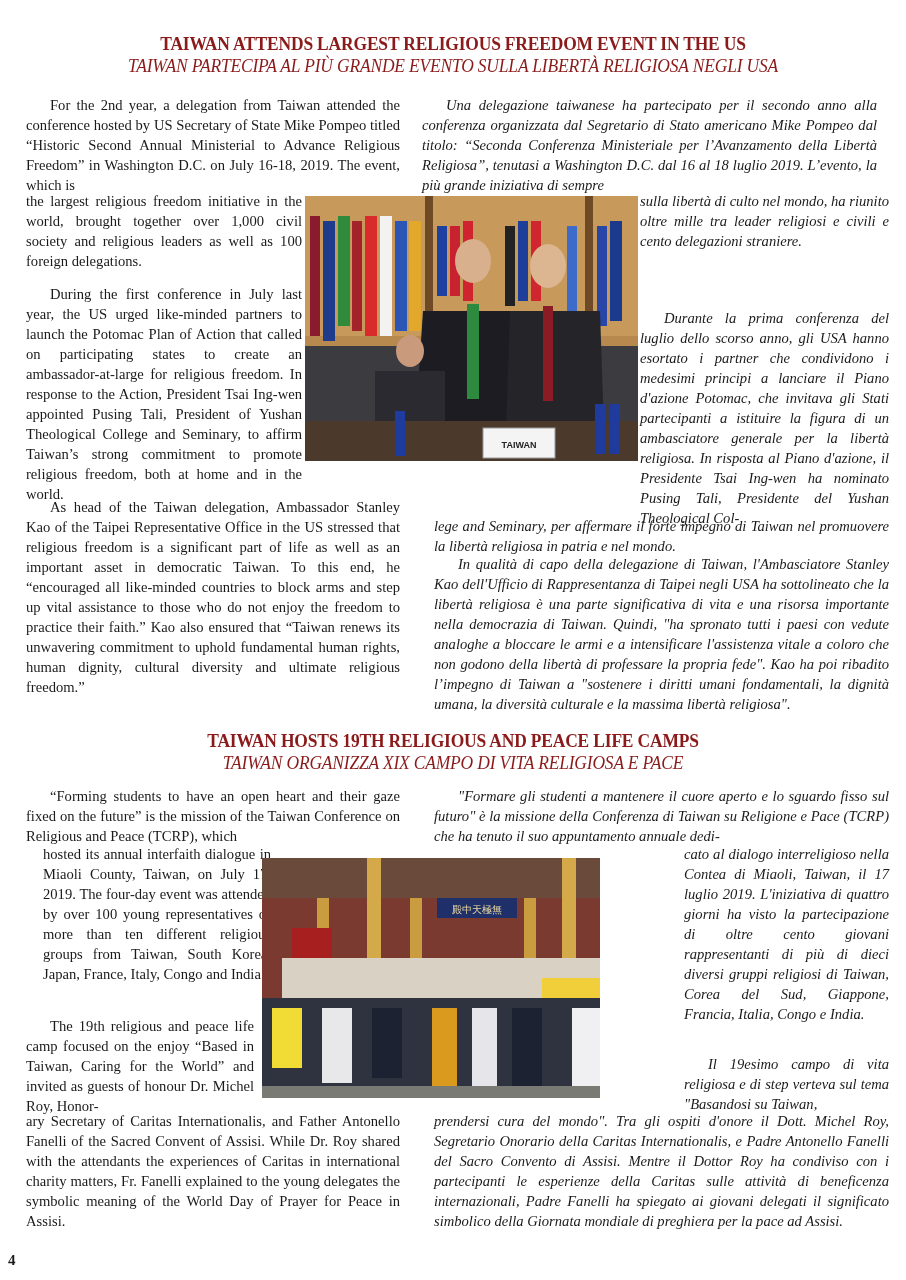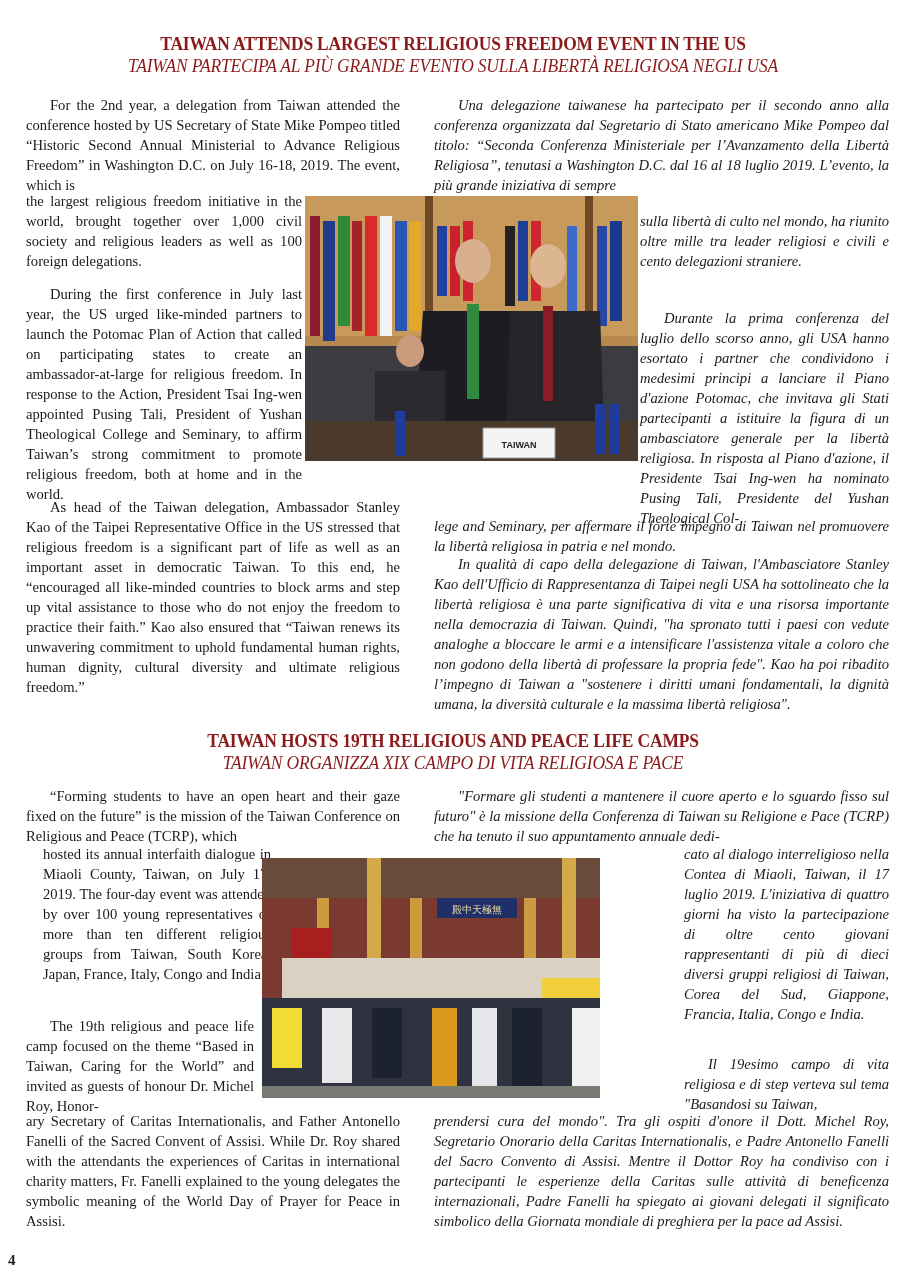--- a/index.html
+++ b/index.html
@@ -30,24 +30,24 @@
 <div class="para" style="left:26px; top:191px; width:276px;">
   <p class="noindent">the largest religious freedom initiative in the world, brought together over 1,000 civil society and religious leaders as well as 100 foreign delegations.</p>
 </div>
 <div class="para" style="left:26px; top:268px; width:276px;margin-top:16px;">
   <p>During the first conference in July last year, the US urged like-minded partners to launch the Potomac Plan of Action that called on participating states to create an ambassador-at-large for religious freedom. In response to the Action, President Tsai Ing-wen appointed Pusing Tali, President of Yushan Theological College and Seminary, to affirm Taiwan’s strong commitment to promote religious freedom, both at home and in the world.</p>
 </div>
 <div class="para" style="left:26px; top:497px; width:374px;">
   <p>As head of the Taiwan delegation, Ambassador Stanley Kao of the Taipei Representative Office in the US stressed that religious freedom is a significant part of life as well as an important asset in democratic Taiwan. To this end, he “encouraged all like-minded countries to block arms and step up vital assistance to those who do not enjoy the freedom to practice their faith.” Kao also ensured that “Taiwan renews its unwavering commitment to uphold fundamental human rights, human dignity, cultural diversity and ultimate religious freedom.”</p>
 </div>
 
-<div class="para it" style="left:434px; top:95px; width:455px;">
+<div class="para it" style="left:422px; top:95px; width:455px;">
   <p>Una delegazione taiwanese ha partecipato per il secondo anno alla conferenza organizzata dal Segretario di Stato americano Mike Pompeo dal titolo: “Seconda Conferenza Ministeriale per l’Avanzamento della Libertà Religiosa”, tenutasi a Washington D.C. dal 16 al 18 luglio 2019. L’evento, la più grande iniziativa di sempre</p>
 </div>
-<div class="para it" style="left:640px; top:191px; width:249px;margin-top:20px;">
+<div class="para it" style="left:640px; top:191px; width:249px;">
   <p class="noindent">sulla libertà di culto nel mondo, ha riunito oltre mille tra leader religiosi e civili e cento delegazioni straniere.</p>
 </div>
 <div class="para it" style="left:640px; top:268px; width:249px;margin-top:40px;">
   <p>Durante la prima conferenza del luglio dello scorso anno, gli USA hanno esortato i partner che condividono i medesimi principi a lanciare il Piano d'azione Potomac, che invitava gli Stati partecipanti a istituire la figura di un ambasciatore generale per la libertà religiosa. In risposta al Piano d'azione, il Presidente Tsai Ing-wen ha nominato Pusing Tali, Presidente del Yushan Theological Col-</p>
 </div>
 <div class="para it" style="left:434px; top:516px; width:455px;">
   <p class="noindent">lege and Seminary, per affermare il forte impegno di Taiwan nel promuovere la libertà religiosa in patria e nel mondo.</p>
 </div>
 <div class="para it" style="left:434px; top:554px; width:455px;">
   <p>In qualità di capo della delegazione di Taiwan, l'Ambasciatore Stanley Kao dell'Ufficio di Rappresentanza di Taipei negli USA ha sottolineato che la libertà religiosa è una parte significativa di vita e una risorsa importante nella democrazia di Taiwan. Quindi, "ha spronato tutti i paesi con vedute analoghe a bloccare le armi e a intensificare l'assistenza vitale a coloro che non godono della libertà di professare la propria fede". Kao ha poi ribadito l’impegno di Taiwan a "sostenere i diritti umani fondamentali, la dignità umana, la diversità culturale e la massima libertà religiosa".</p>
@@ -99,21 +99,21 @@
 <div class="title en" style="top:730px;">TAIWAN HOSTS 19TH RELIGIOUS AND PEACE LIFE CAMPS</div>
 <div class="title it" style="top:752px;">TAIWAN ORGANIZZA XIX CAMPO DI VITA RELIGIOSA E PACE</div>
 
 <div class="para" style="left:26px; top:786px; width:374px;">
   <p>“Forming students to have an open heart and their gaze fixed on the future” is the mission of the Taiwan Conference on Religious and Peace (TCRP), which</p>
 </div>
 <div class="para" style="left:43px; top:844px; width:228px;">
   <p class="noindent">hosted its annual interfaith dialogue in Miaoli County, Taiwan, on July 17, 2019. The four-day event was attended by over 100 young representatives of more than ten different religious groups from Taiwan, South Korea, Japan, France, Italy, Congo and India.</p>
 </div>
 <div class="para" style="left:26px; top:1016px; width:228px;">
-  <p>The 19th religious and peace life camp focused on the theme “Based in Taiwan, Caring for the World” and invited as guests of honour Dr. Michel Roy, Honor-</p>
+  <p>The 19th religious and peace life camp focused on the enjoy “Based in Taiwan, Caring for the World” and invited as guests of honour Dr. Michel Roy, Honor-</p>
 </div>
 <div class="para" style="left:26px; top:1111px; width:374px;">
   <p class="noindent">ary Secretary of Caritas Internationalis, and Father Antonello Fanelli of the Sacred Convent of Assisi. While Dr. Roy shared with the attendants the experiences of Caritas in international charity matters, Fr. Fanelli explained to the young delegates the symbolic meaning of the World Day of Prayer for Peace in Assisi.</p>
 </div>
 
 <div class="para it" style="left:434px; top:786px; width:455px;">
   <p>"Formare gli studenti a mantenere il cuore aperto e lo sguardo fisso sul futuro" è la missione della Conferenza di Taiwan su Religione e Pace (TCRP) che ha tenuto il suo appuntamento annuale dedi-</p>
 </div>
 <div class="para it" style="left:684px; top:844px; width:205px;">
   <p class="noindent">cato al dialogo interreligioso nella Contea di Miaoli, Taiwan, il 17 luglio 2019. L'iniziativa di quattro giorni ha visto la partecipazione di oltre cento giovani rappresentanti di più di dieci diversi gruppi religiosi di Taiwan, Corea del Sud, Giappone, Francia, Italia, Congo e India.</p>

